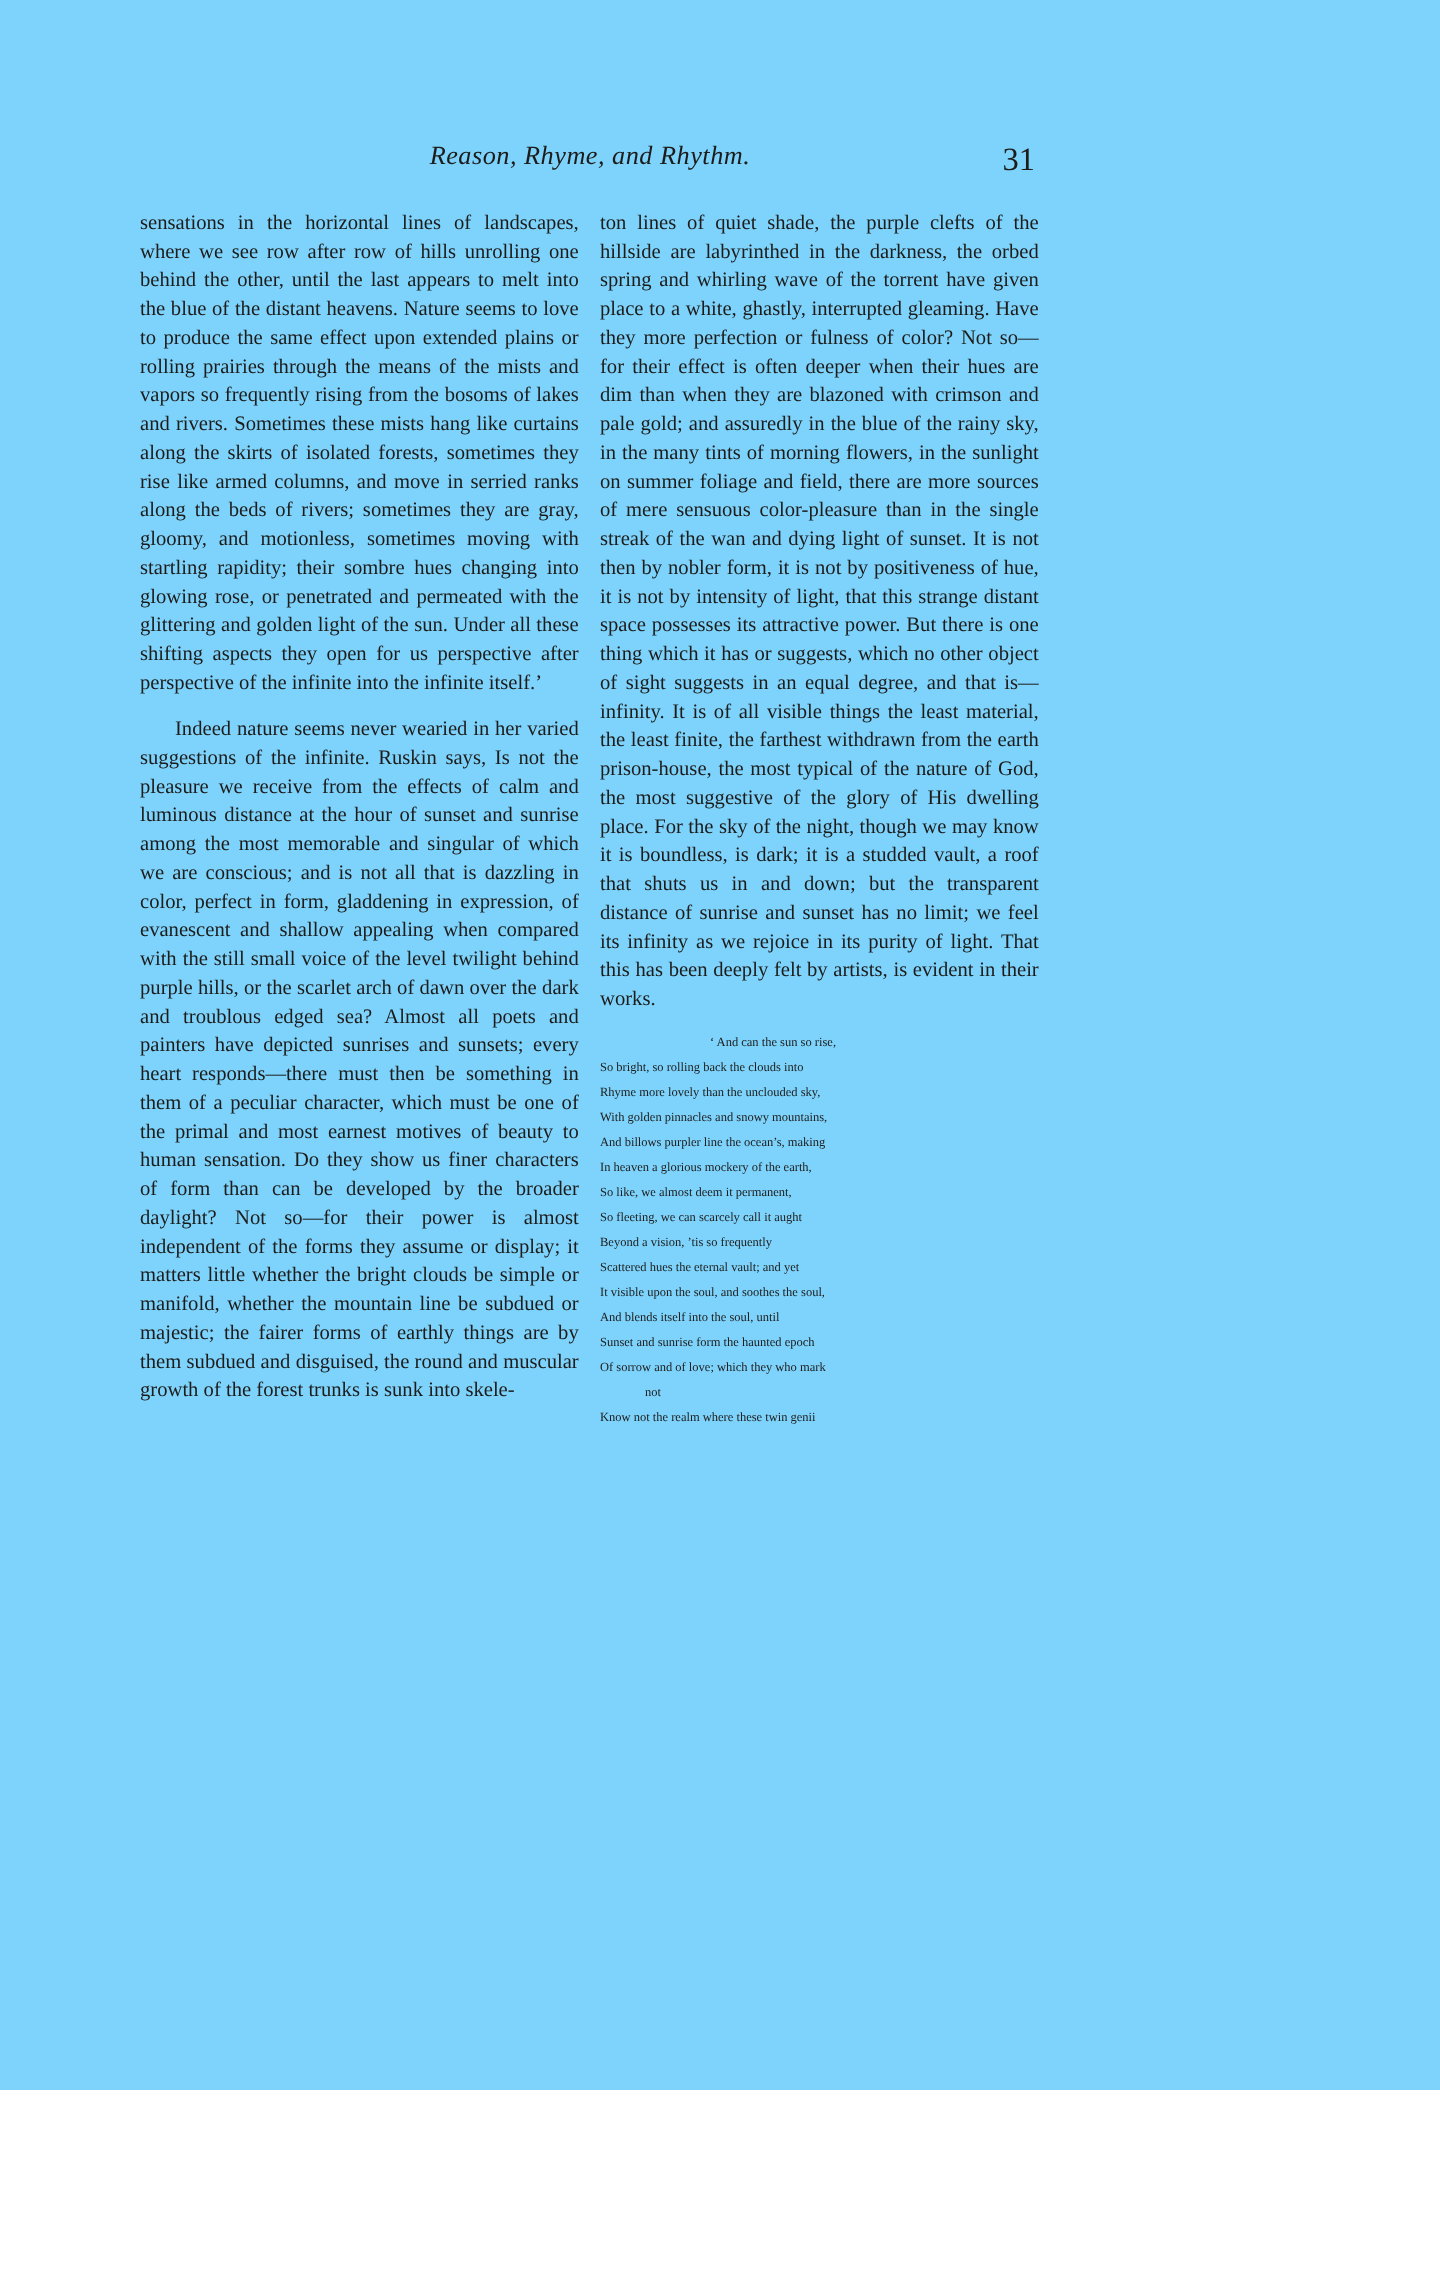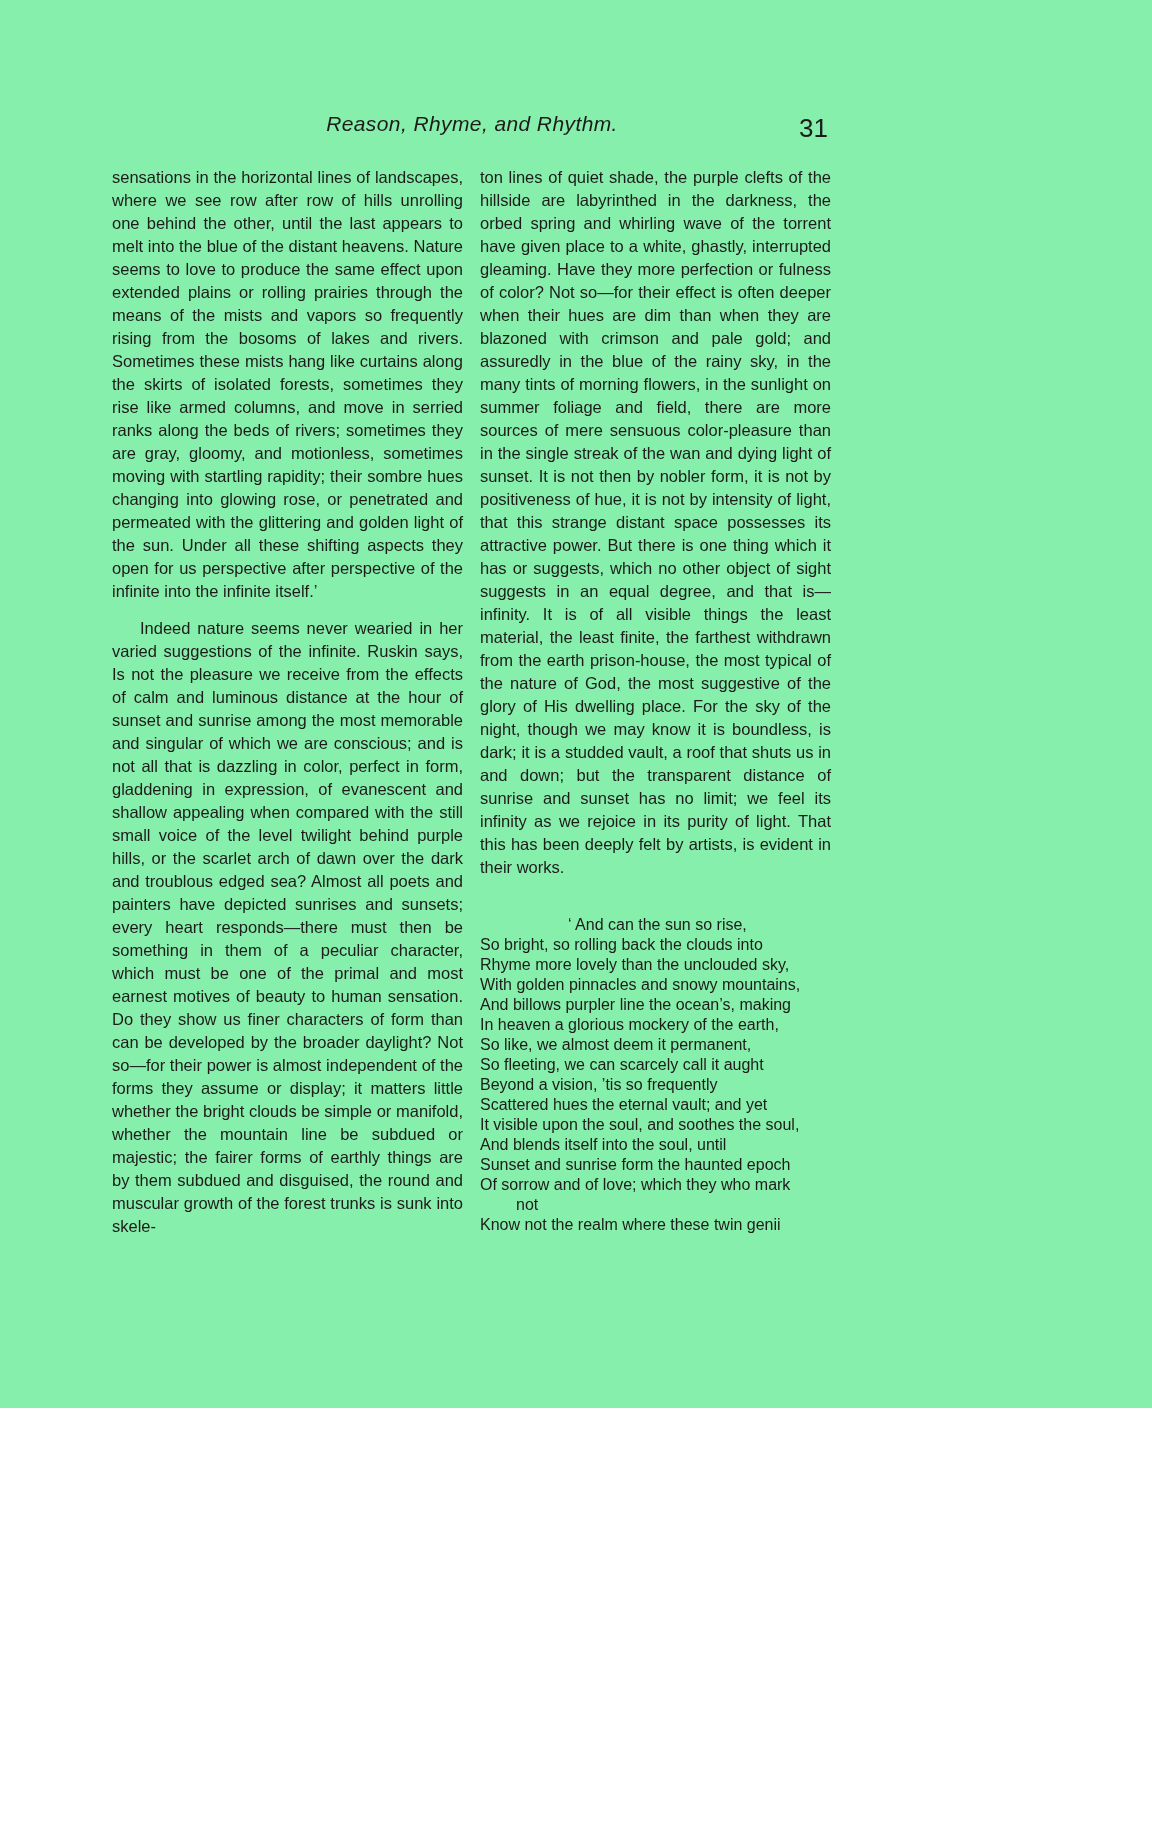--- a/index.html
+++ b/index.html
@@ -1,24 +1,24 @@
 <!DOCTYPE html>
 <html><head>
 <meta charset="utf-8">
 <style>
   html, body { margin: 0; padding: 0; }
   body { background: #ffffff; }
 
   .page {
     position: relative;
     width: 1152px;
-    height: 1408px;
-    background: #86efac;
+    height: 1672px;
+    background: #7dd3fc;
     color: #1d1c1a;
-    font-family: Liberation Sans, sans-serif;
+    font-family: Liberation Serif, serif;
     overflow: hidden;
   }
 
   .content {
     position: absolute;
     left: 112px;
     top: 112px;
     width: 720px;
   }
 
@@ -49,22 +49,22 @@
     text-align: justify;
     font-size: 16.5px;
     line-height: 23px;
     hyphens: none;
   }
   .para { margin: 0; }
   .para.indent { text-indent: 28px; }
   .para + .para { margin-top: 14px; }
 
   .poem {
-    margin-top: 36px;
-    font-size: 16px;
+    margin-top: 15px;
+    font-size: 10px;
     line-height: 20px;
     text-align: left;
   }
   .poem-line { padding-left: 0; }
   .poem-line.first { padding-left: 88px; }
   .poem-line.turnover { padding-left: 36px; }
 </style>
 </head>
 <body>
 

